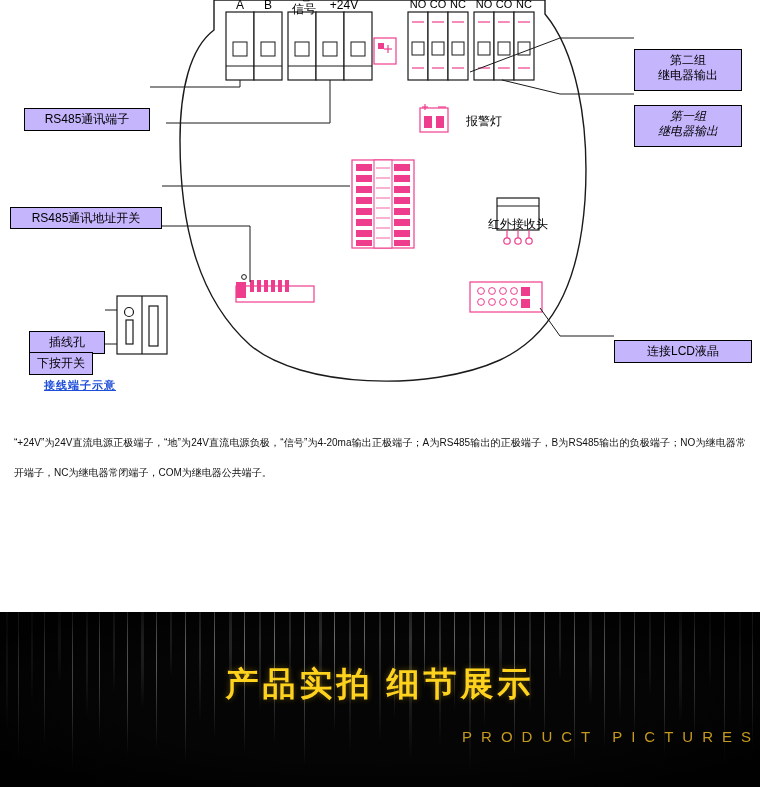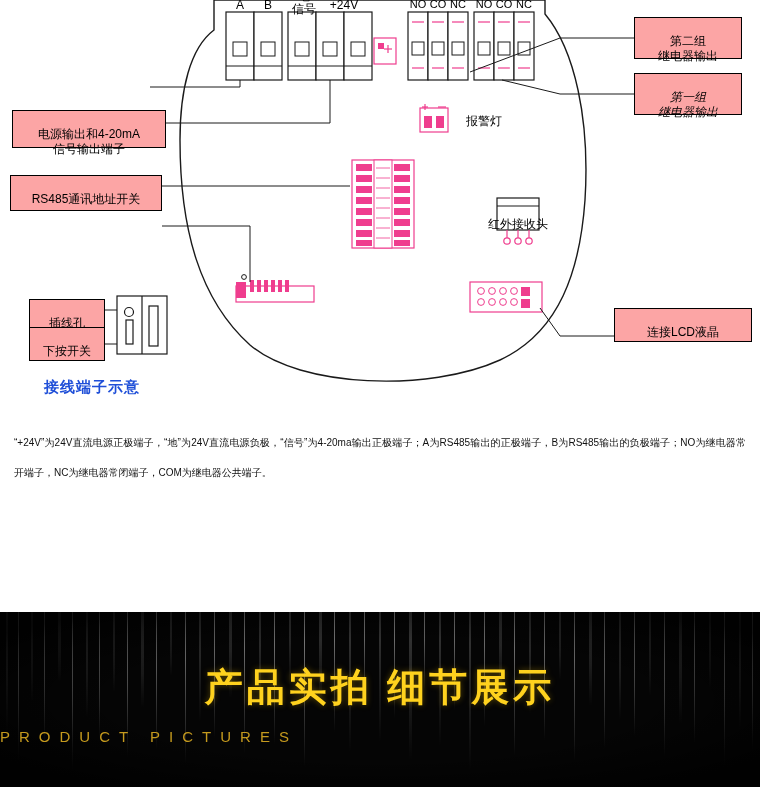--- a/index.html
+++ b/index.html
@@ -4,47 +4,47 @@
 <style>
   html,body{margin:0;padding:0;}
   body{
     width:760px;height:787px;position:relative;background:#ffffff;
     font-family:"Liberation Sans","DejaVu Sans",sans-serif;
     overflow:hidden;
   }
   .diagram{position:absolute;left:0;top:0;width:760px;height:400px;}
   .svgwrap{position:absolute;left:0;top:0;}
   .lbl{
-    position:absolute;border:1px solid #000;background:#fca5a5;
+    position:absolute;border:1px solid #000;background:#c4b5fd;
     font-size:12px;line-height:15px;color:#000;text-align:center;
-    padding:16px 5px;box-sizing:border-box;white-space:pre-line;
+    padding:3px 5px;box-sizing:border-box;white-space:pre-line;margin-top:32px;
   }
   .plainlbl{
     position:absolute;font-size:12px;color:#000;white-space:pre-line;text-align:center;
   }
   .title-blue{
-    position:absolute;font-size:15px;font-weight:bold;color:#1f4fd8;
-    left:44px;top:378px;letter-spacing:1px;
+    position:absolute;font-size:11px;font-weight:bold;color:#1f4fd8;
+    left:44px;top:378px;letter-spacing:1px;text-decoration:underline;
   }
   .para{
     position:absolute;left:14px;top:428px;width:732px;
     font-size:10px;line-height:30px;color:#111;text-align:justify;
   }
   .banner{
     position:absolute;left:0;top:612px;width:760px;height:175px;
     background:#050505;overflow:hidden;
   }
   .banner .streaks{position:absolute;left:0;top:0;width:760px;height:175px;}
   .banner-title{
     position:absolute;left:0;top:662px;width:760px;text-align:center;
-    font-size:38px;font-weight:bold;color:#ffd21e;letter-spacing:4px;
+    font-size:33px;font-weight:bold;color:#ffd21e;letter-spacing:4px;
     text-shadow:0 0 6px rgba(255,200,0,.35);
   }
   .banner-sub{
-    position:absolute;left:0;top:728px;width:760px;text-align:left;
+    position:absolute;left:0;top:728px;width:760px;text-align:right;
     font-size:15px;color:#c59a1e;letter-spacing:9px;
   }
 </style>
 </head>
 <body>
 
 <div class="diagram">
 
   <svg class="svgwrap" width="760" height="400" viewBox="0 0 760 400">
 
@@ -245,25 +245,24 @@
 信号</div>
   <div class="plainlbl" style="left:326px;top:-2px;width:36px;">+24V</div>
 
   <div class="plainlbl" style="left:408px;top:-2px;width:20px;font-size:11px;">NO</div>
   <div class="plainlbl" style="left:428px;top:-2px;width:20px;font-size:11px;">CO</div>
   <div class="plainlbl" style="left:448px;top:-2px;width:20px;font-size:11px;">NC</div>
   <div class="plainlbl" style="left:474px;top:-2px;width:20px;font-size:11px;">NO</div>
   <div class="plainlbl" style="left:494px;top:-2px;width:20px;font-size:11px;">CO</div>
   <div class="plainlbl" style="left:514px;top:-2px;width:20px;font-size:11px;">NC</div>
 
-  <div class="lbl" style="left:12px;top:110px;width:154px;height:38px;">电源输出和4-20mA
-信号输出端子</div>
-  <div class="lbl" style="left:10px;top:175px;width:152px;height:36px;">RS485通讯地址开关</div>
+  <div class="lbl" style="left:24px;top:76px;width:126px;height:23px;">RS485通讯端子</div>
+  <div class="lbl" style="left:10px;top:175px;width:152px;height:22px;">RS485通讯地址开关</div>
   <div class="lbl" style="left:29px;top:299px;width:76px;height:23px;">插线孔</div>
-  <div class="lbl" style="left:29px;top:327px;width:76px;height:23px;">下按开关</div>
+  <div class="lbl" style="left:29px;top:320px;width:64px;height:23px;">下按开关</div>
 
   <div class="lbl" style="left:634px;top:17px;width:108px;height:42px;">第二组
 继电器输出</div>
   <div class="lbl" style="left:634px;top:73px;width:108px;height:42px;font-style:italic;">第一组
 继电器输出</div>
   <div class="lbl" style="left:614px;top:308px;width:138px;height:23px;">连接LCD液晶</div>
 
   <div class="plainlbl" style="left:454px;top:113px;width:60px;text-align:center;">报警灯</div>
   <div class="plainlbl" style="left:476px;top:168px;width:84px;margin-top:48px;">红外接收头</div>
 

